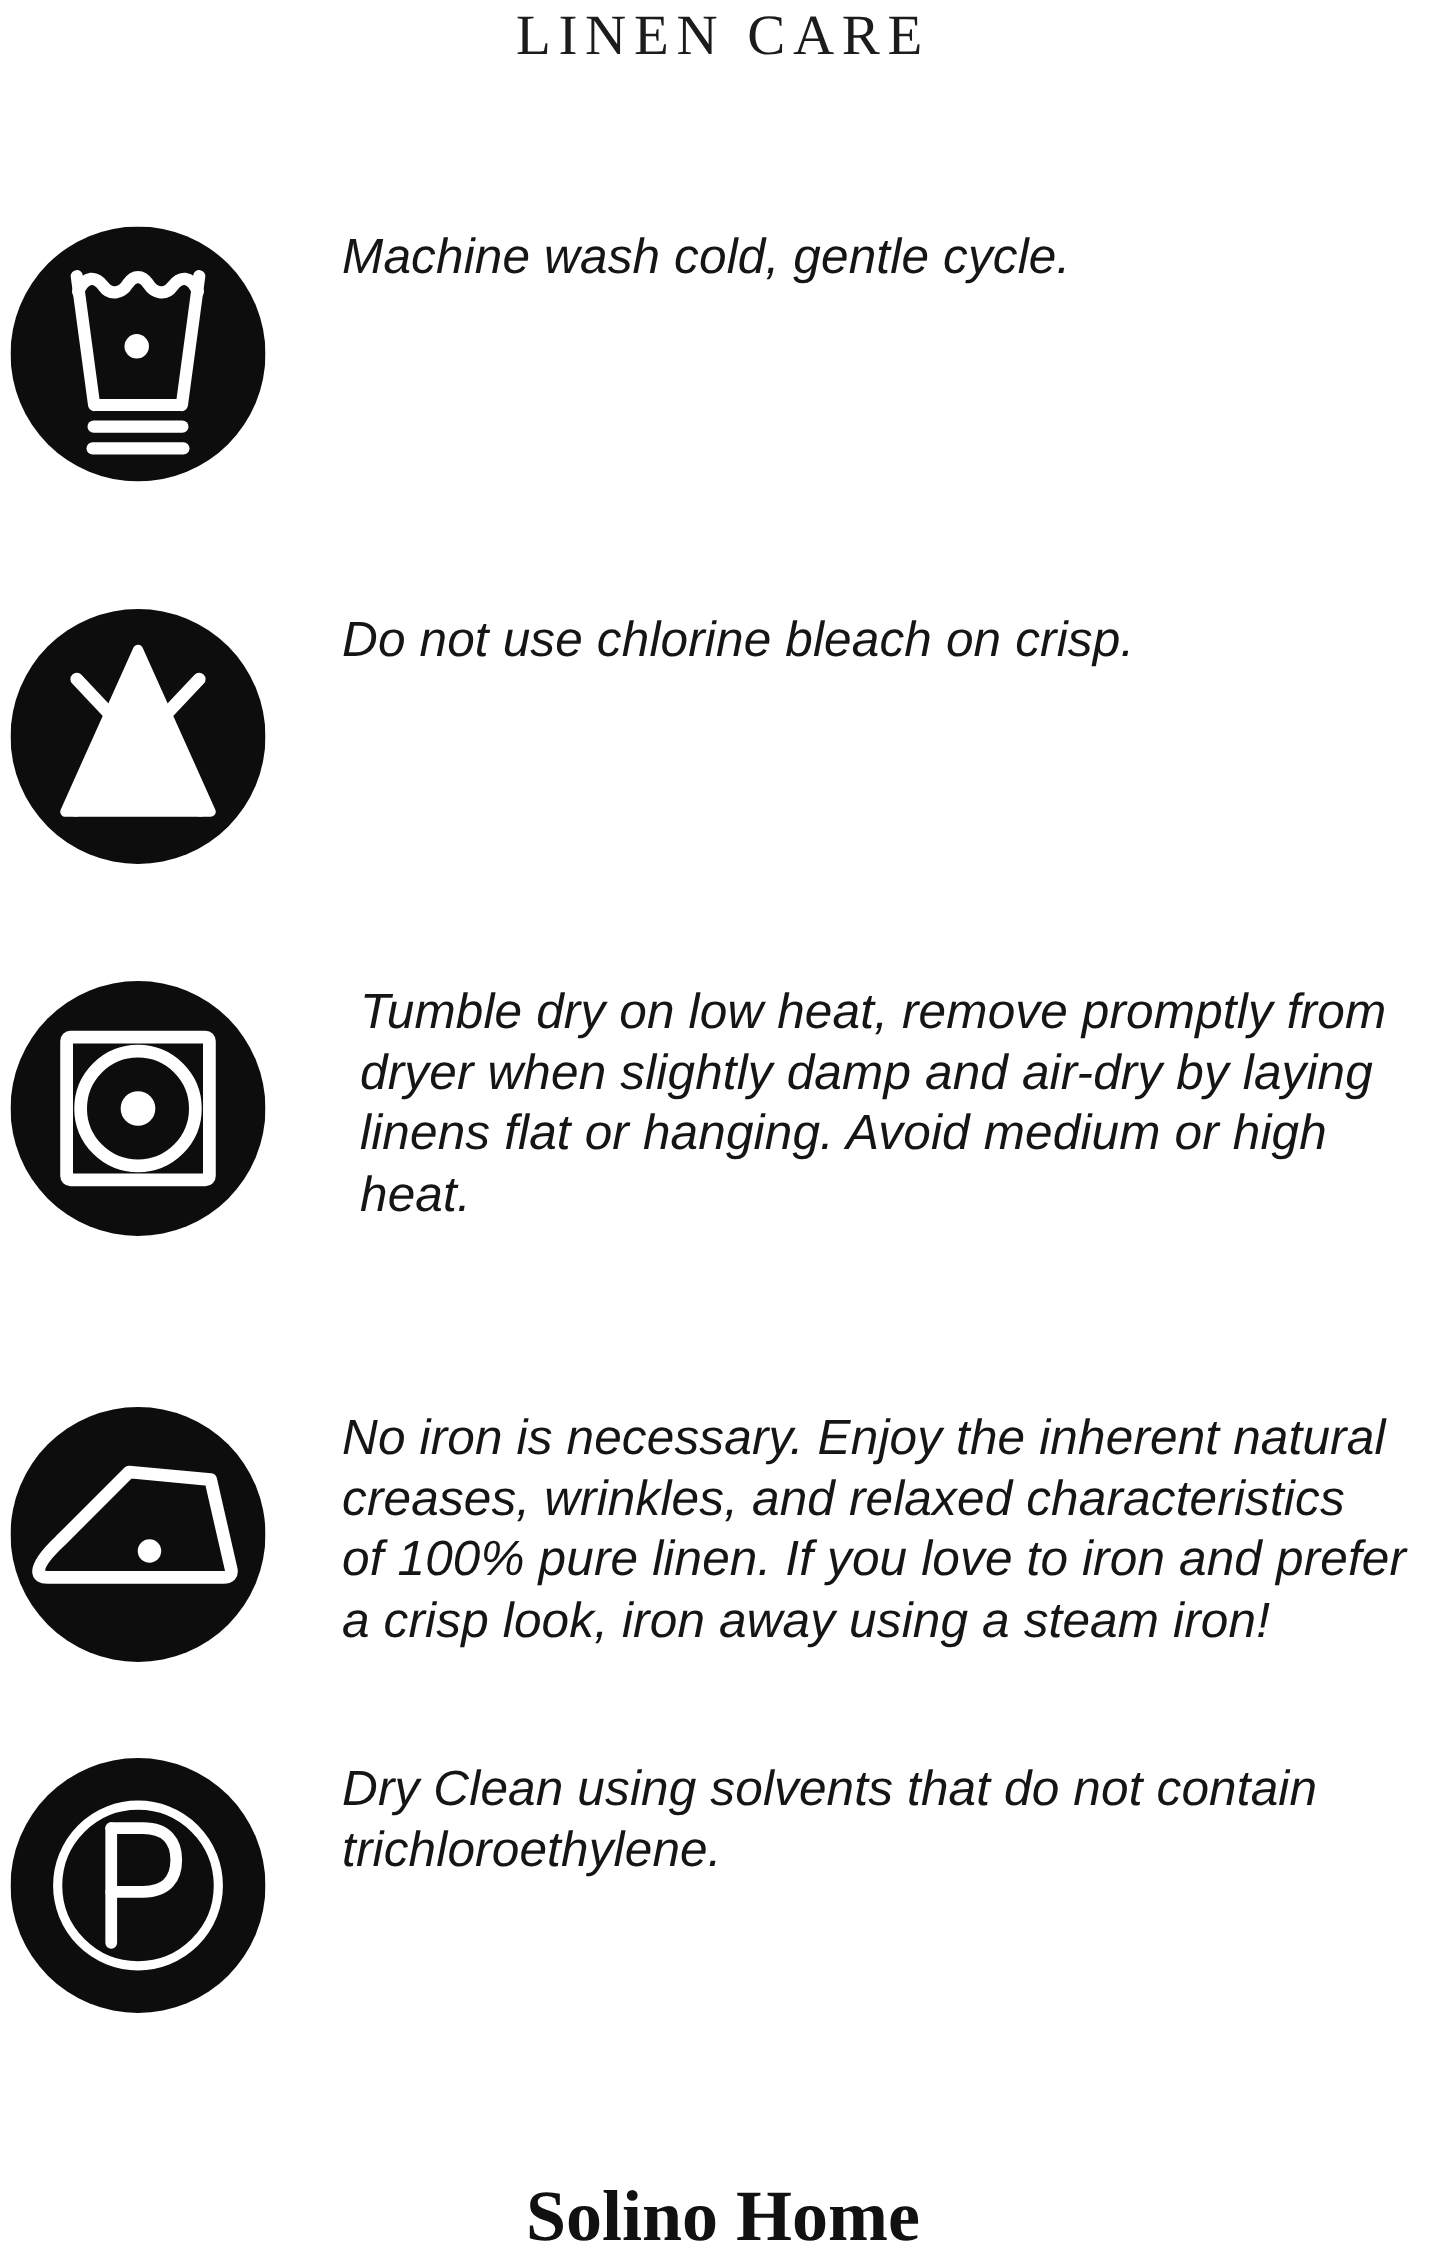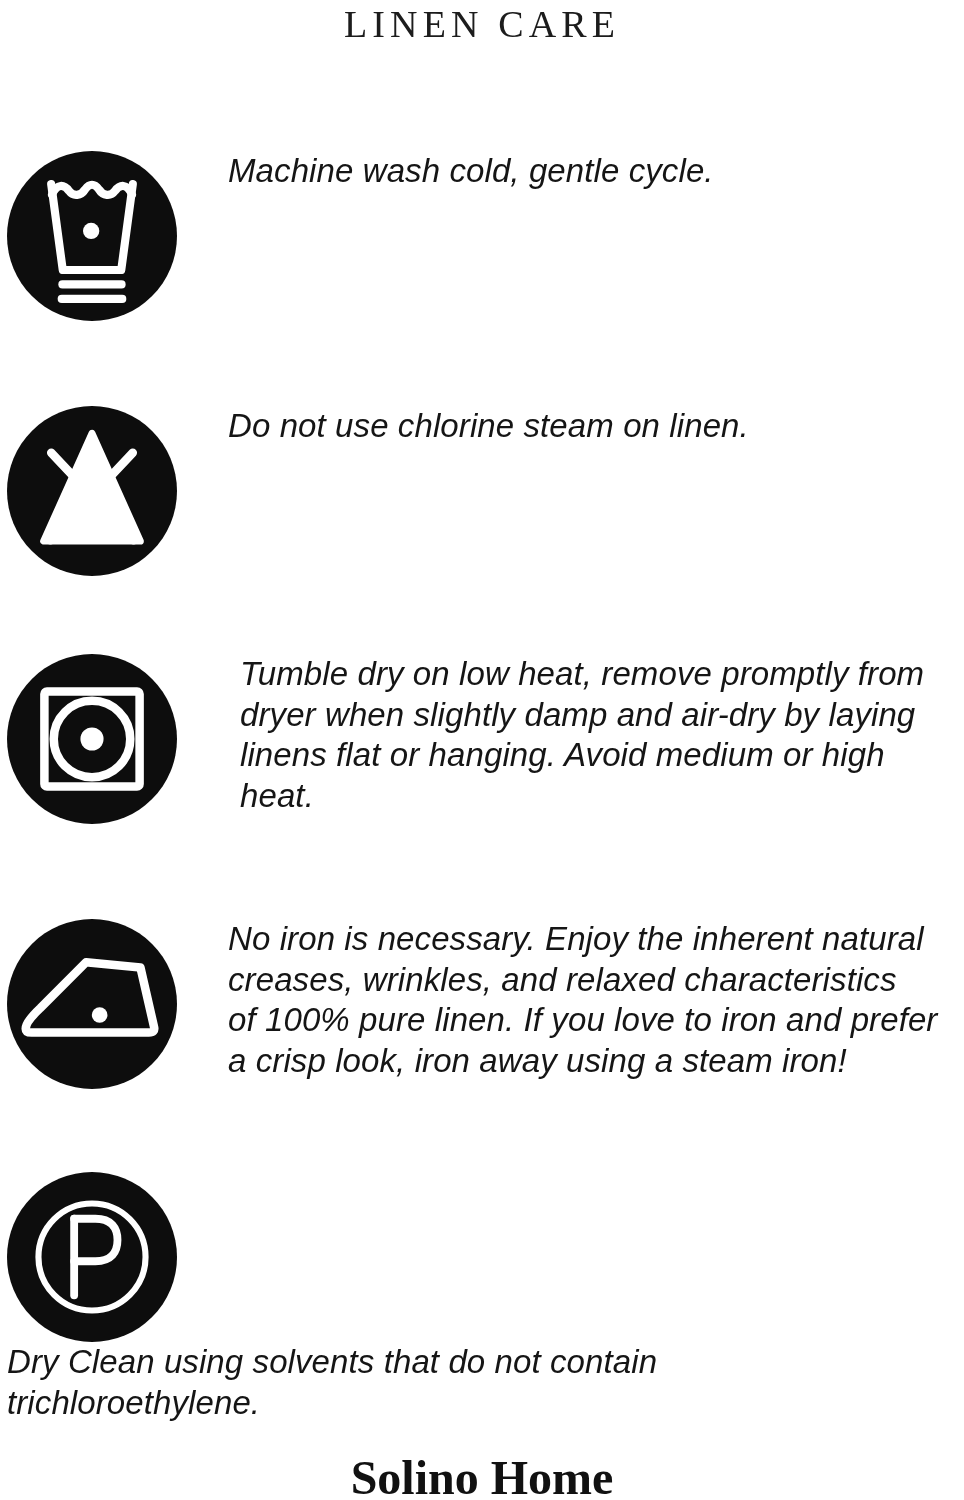--- a/index.html
+++ b/index.html
@@ -26,22 +26,22 @@
   .row {
     position: absolute;
     left: 7px;
     height: 170px;
     display: flex;
     align-items: flex-start;
   }
   .row-1 { top: 151px; }
   .row-2 { top: 406px; }
   .row-3 { top: 654px; gap: 12px; }
-  .row-4 { top: 919px; }
-  .row-5 { top: 1172px; flex-direction: column; }
+  .row-4 { top: 938px; }
+  .row-5 { top: 1172px; }
   .icon-wrap {
     flex: 0 0 170px;
     width: 170px; height: 170px;
     margin-right: 51px;
   }
   .icon-wrap svg { display: block; width: 170px; height: 170px; }
   .bg { fill: var(--icon-color, #0d0d0d); }
   .stk { stroke: #ffffff; fill: none; stroke-linecap: round; stroke-linejoin: round; }
   .care-text {
     margin: 0;
@@ -92,21 +92,21 @@
     <span class="icon-wrap">
       <svg viewBox="0 0 100 100">
         <circle class="bg" cx="50" cy="50" r="50"></circle>
         <g class="stk" stroke-width="5">
           <path d="M26,27.5 L74.5,79"></path>
           <path d="M74,27.5 L25.5,79"></path>
         </g>
         <path d="M50,16 L21.5,79.5 L78.5,79.5 Z" fill="#ffffff" stroke="#ffffff" stroke-width="4" stroke-linejoin="round"></path>
       </svg>
     </span>
-    <p class="care-text">Do not use chlorine steam on linen.</p>
+    <p class="care-text">Do not use chlorine bleach on crisp.</p>
   </div>
 
   <div class="row row-3">
     <span class="icon-wrap">
       <svg viewBox="0 0 100 100">
         <circle class="bg" cx="50" cy="50" r="50"></circle>
         <rect class="stk" stroke-width="5" x="22" y="22" width="56" height="56" rx="1.5"></rect>
         <circle class="stk" stroke-width="5" cx="50" cy="50" r="22.5"></circle>
         <circle cx="50" cy="50" r="6.8" fill="#ffffff"></circle>
       </svg>

